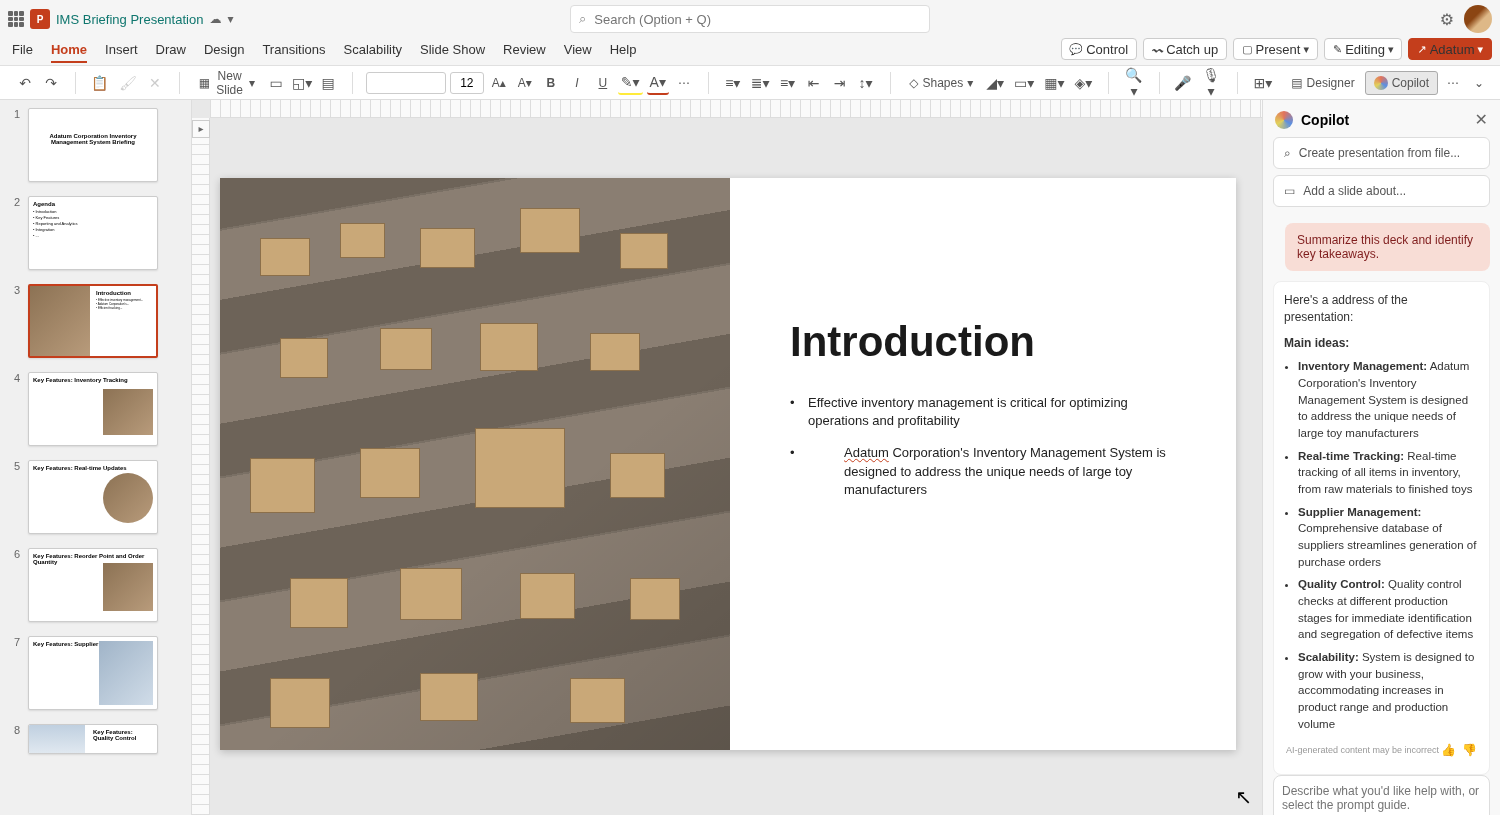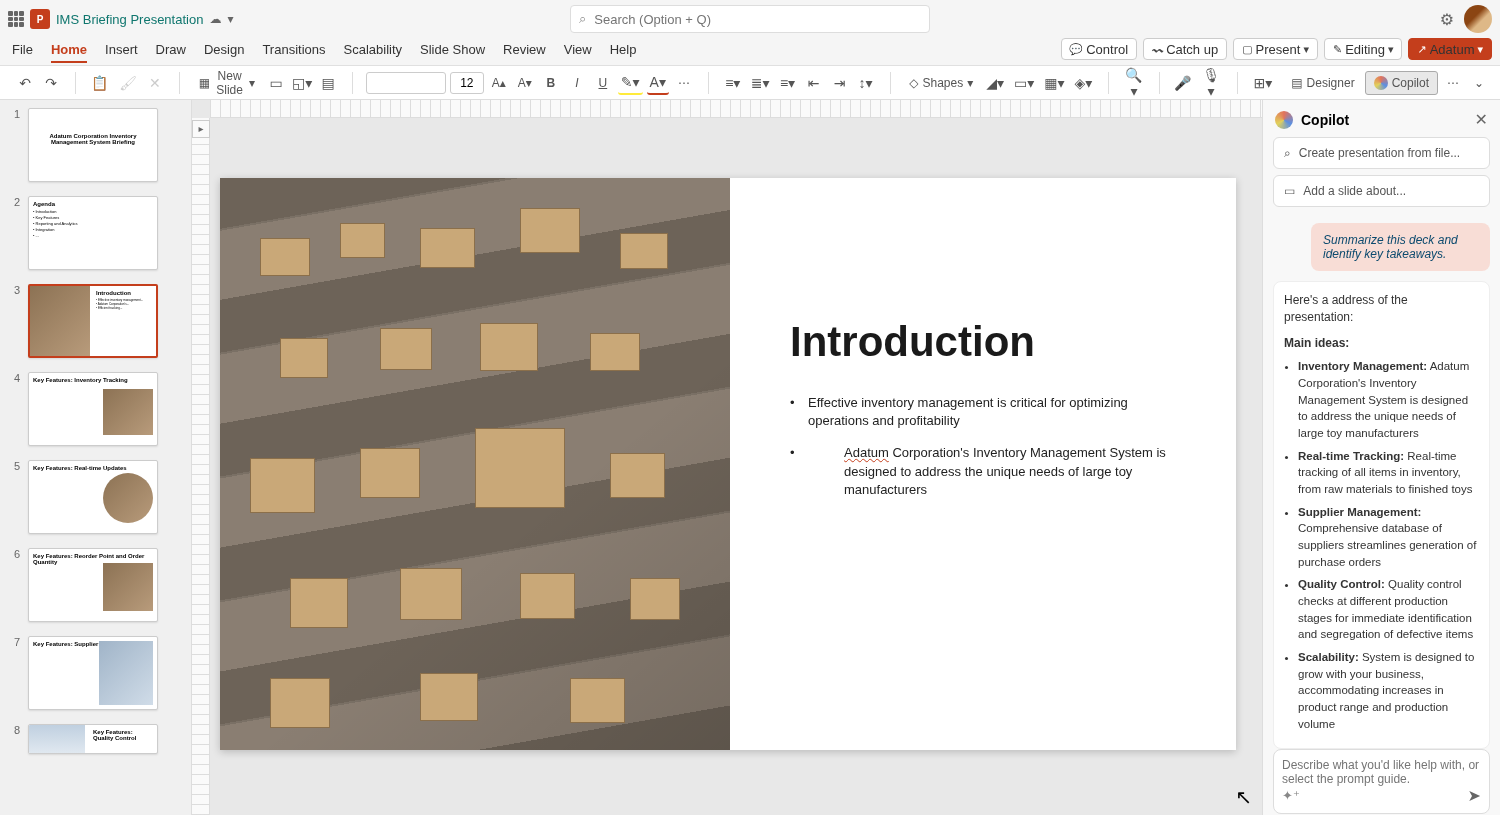--- a/index.html
+++ b/index.html
@@ -72,21 +72,21 @@
 .squiggle { text-decoration: underline wavy #c43e1c; text-decoration-thickness: 1px; }
 
 
 .copilot-panel { width: 238px; background: #f8f8f8; border-left: 1px solid #ddd; display: flex; flex-direction: column; padding: 0 10px; }
 .cp-header { display: flex; align-items: center; gap: 8px; padding: 10px 2px 8px 2px; }
 .cp-logo { width: 18px; height: 18px; border-radius: 50%; background: conic-gradient(#e2735b, #5b8fe2, #e2d15b, #e2735b); }
 .cp-header h3 { font-size: 14px; font-weight: 600; flex: 1; }
 .cp-close { font-size: 16px; color: #666; cursor: pointer; }
 .cp-box { border: 1px solid #ddd; border-radius: 6px; background: #fff; margin-bottom: 6px; }
 .cp-action { height: 30px; display: flex; align-items: center; gap: 8px; padding: 0 10px; font-size: 12px; color: #555; cursor: pointer; }
-.cp-user-msg { background: #f8ddd6; border-radius: 8px; padding: 10px 12px; font-size: 12px; color: #0c4a6e; margin: 10px 0 10px 38px; font-style: italic; }
+.cp-user-msg { background: #f8ddd6; border-radius: 8px; padding: 10px 12px; font-size: 12px; color: #7f1d1d; margin: 10px 0 10px 12px; }
 .cp-response { background: #fff; border: 1px solid #eee; border-radius: 8px; padding: 10px; font-size: 11.5px; color: #333; line-height: 1.45; overflow-y: auto; flex-shrink: 0; }
 .cp-response .intro { margin-bottom: 8px; font-size: 12px; }
 .cp-response .heading { font-weight: 600; margin-bottom: 6px; font-size: 12px; }
 .cp-response ul { padding-left: 14px; }
 .cp-response li { margin-bottom: 6px; }
 .cp-response b { font-weight: 600; }
 .cp-disclaimer { font-size: 9px; color: #999; display: flex; align-items: center; justify-content: space-between; padding: 4px 2px; }
 .cp-disclaimer .thumbs { display: flex; gap: 6px; font-size: 12px; color: #888; }
 .cp-input { margin-top: auto; margin-bottom: 10px; border: 1px solid #ddd; border-radius: 8px; background: #fff; padding: 8px; height: 76px; position: relative; display: flex; flex-direction: column; }
 .cp-input textarea { border: none; outline: none; resize: none; font-size: 12px; color: #888; width: 100%; flex: 1; font-family: inherit; }
@@ -360,20 +360,27 @@
     <div class="cp-response">
       <div class="intro">Here's a address of the presentation:</div>
       <div class="heading">Main ideas:</div>
       <ul id="cp-list">
           <li><b>Inventory Management:</b> Adatum Corporation's Inventory Management System is designed to address the unique needs of large toy manufacturers</li>
           <li><b>Real-time Tracking:</b> Real-time tracking of all items in inventory, from raw materials to finished toys</li>
           <li><b>Supplier Management:</b> Comprehensive database of suppliers streamlines generation of purchase orders</li>
           <li><b>Quality Control:</b> Quality control checks at different production stages for immediate identification and segregation of defective items</li>
           <li><b>Scalability:</b> System is designed to grow with your business, accommodating increases in product range and production volume</li>
         </ul>
+      <div class="cp-disclaimer">
+        <span>AI-generated content may be incorrect</span>
+        <span class="thumbs">
+            <span>👍</span>
+            <span>👎</span>
+          </span>
+      </div>
     </div>
     <div class="cp-input">
       <textarea placeholder="Describe what you'd like help with, or select the prompt guide." style=""></textarea>
       <div class="cp-input-bottom">
         <span class="cp-sparkle">✦⁺</span>
         <span class="cp-send">➤</span>
       </div>
     </div>
   </div>
 

